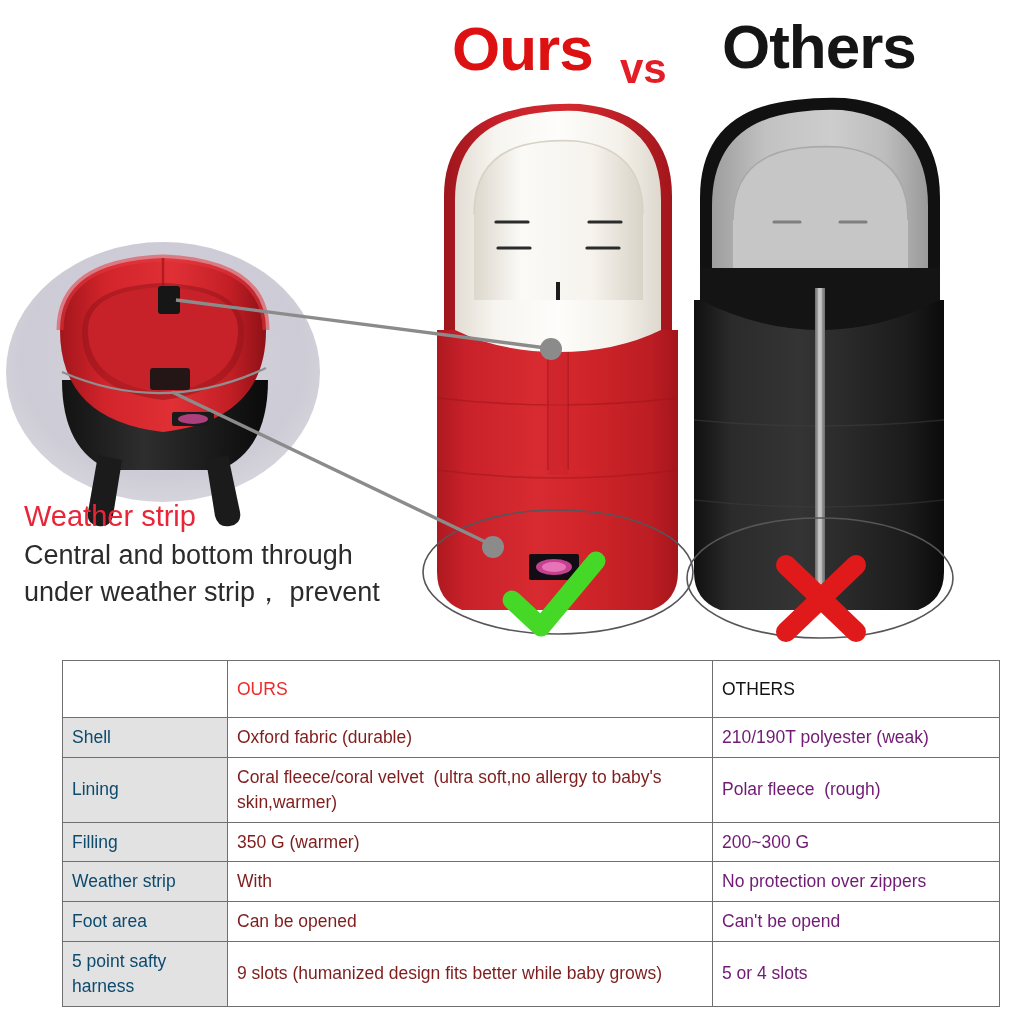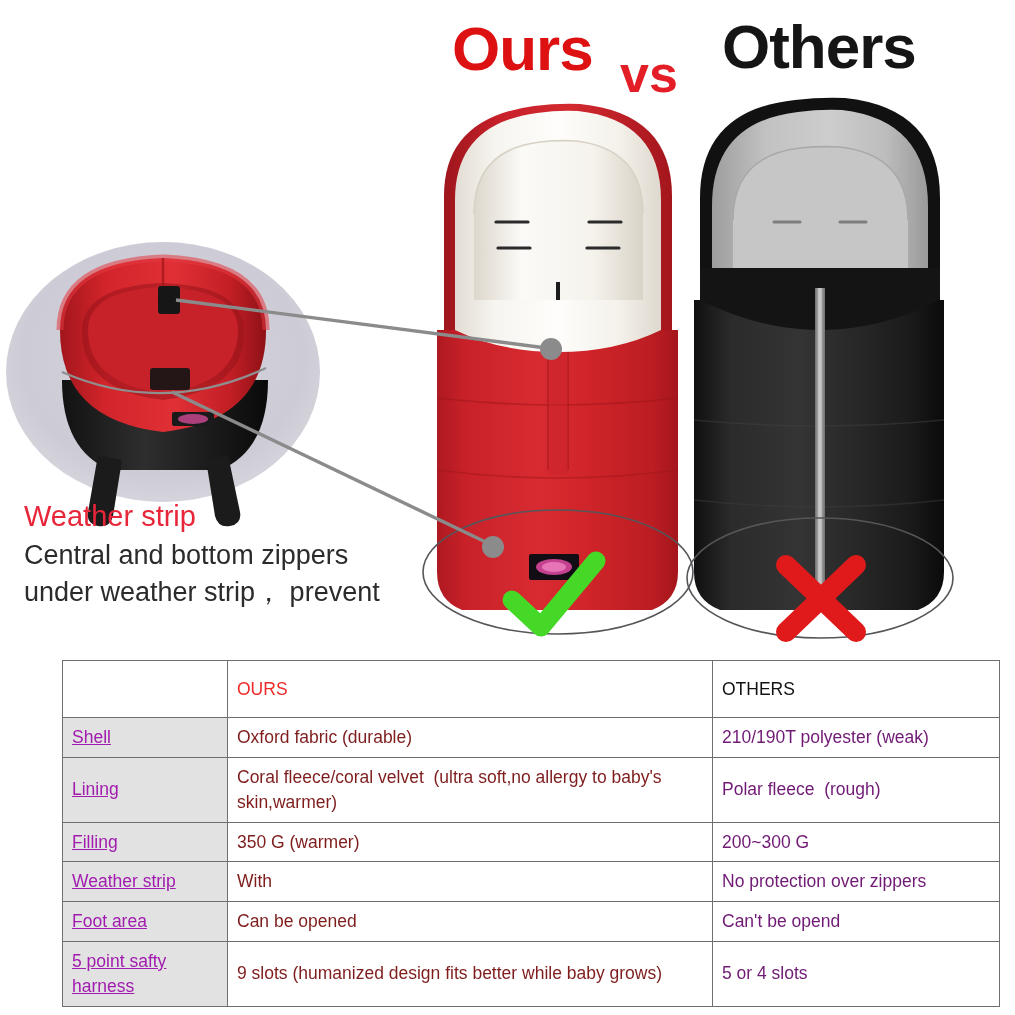--- a/index.html
+++ b/index.html
@@ -31,21 +31,21 @@
     font-size: 62px;
     font-weight: 700;
     color: #dd1111;
     letter-spacing: -1px;
     line-height: 1;
   }
   .title-vs {
     position: absolute;
     left: 620px;
     top: 48px;
-    font-size: 52px;
+    font-size: 42px;
     font-weight: 700;
     color: #e41e26;
     line-height: 1;
   }
   .title-others {
     position: absolute;
     left: 722px;
     top: 16px;
     font-size: 62px;
     font-weight: 700;
@@ -93,21 +93,21 @@
   }
   .cmp-table td, .cmp-table th {
     border: 1px solid #6f6f6f;
     padding: 7px 9px;
     vertical-align: middle;
     font-size: 17.5px;
     font-weight: 400;
     text-align: left;
     line-height: 1.42;
   }
-  .col-label { width: 146px; background: #e2e2e2; color: #a21caf; text-decoration: underline; }
+  .col-label { width: 146px; background: #e2e2e2; color: #0c4a6e; }
   .col-ours  { width: 466px; color: #7f1d1d; }
   .col-other { width: 268px; color: #701a75; }
 
   .cmp-table thead td { background: #ffffff; height: 42px; }
   .hdr-ours {
     text-align: center;
     color: #ee2a2a;
     font-weight: 700;
     font-size: 19px;
   }
@@ -308,21 +308,21 @@
     </g>
   </svg>
 
   <div class="title-ours">Ours</div>
   <div class="title-vs">vs</div>
   <div class="title-others">Others</div>
 
   <div class="caption-wrap">
     <div class="caption-title">Weather strip</div>
     <div class="caption-body">
-      <div>Central and bottom zippers</div>
+      <div>Central and bottom through</div>
       <div>under weather strip， prevent</div>
     </div>
   </div>
 
   <table class="cmp-table">
     <thead>
       <tr>
         <td class="col-label hdr-blank"></td>
         <td class="col-ours hdr-ours">OURS</td>
         <td class="col-other hdr-others">OTHERS</td>

